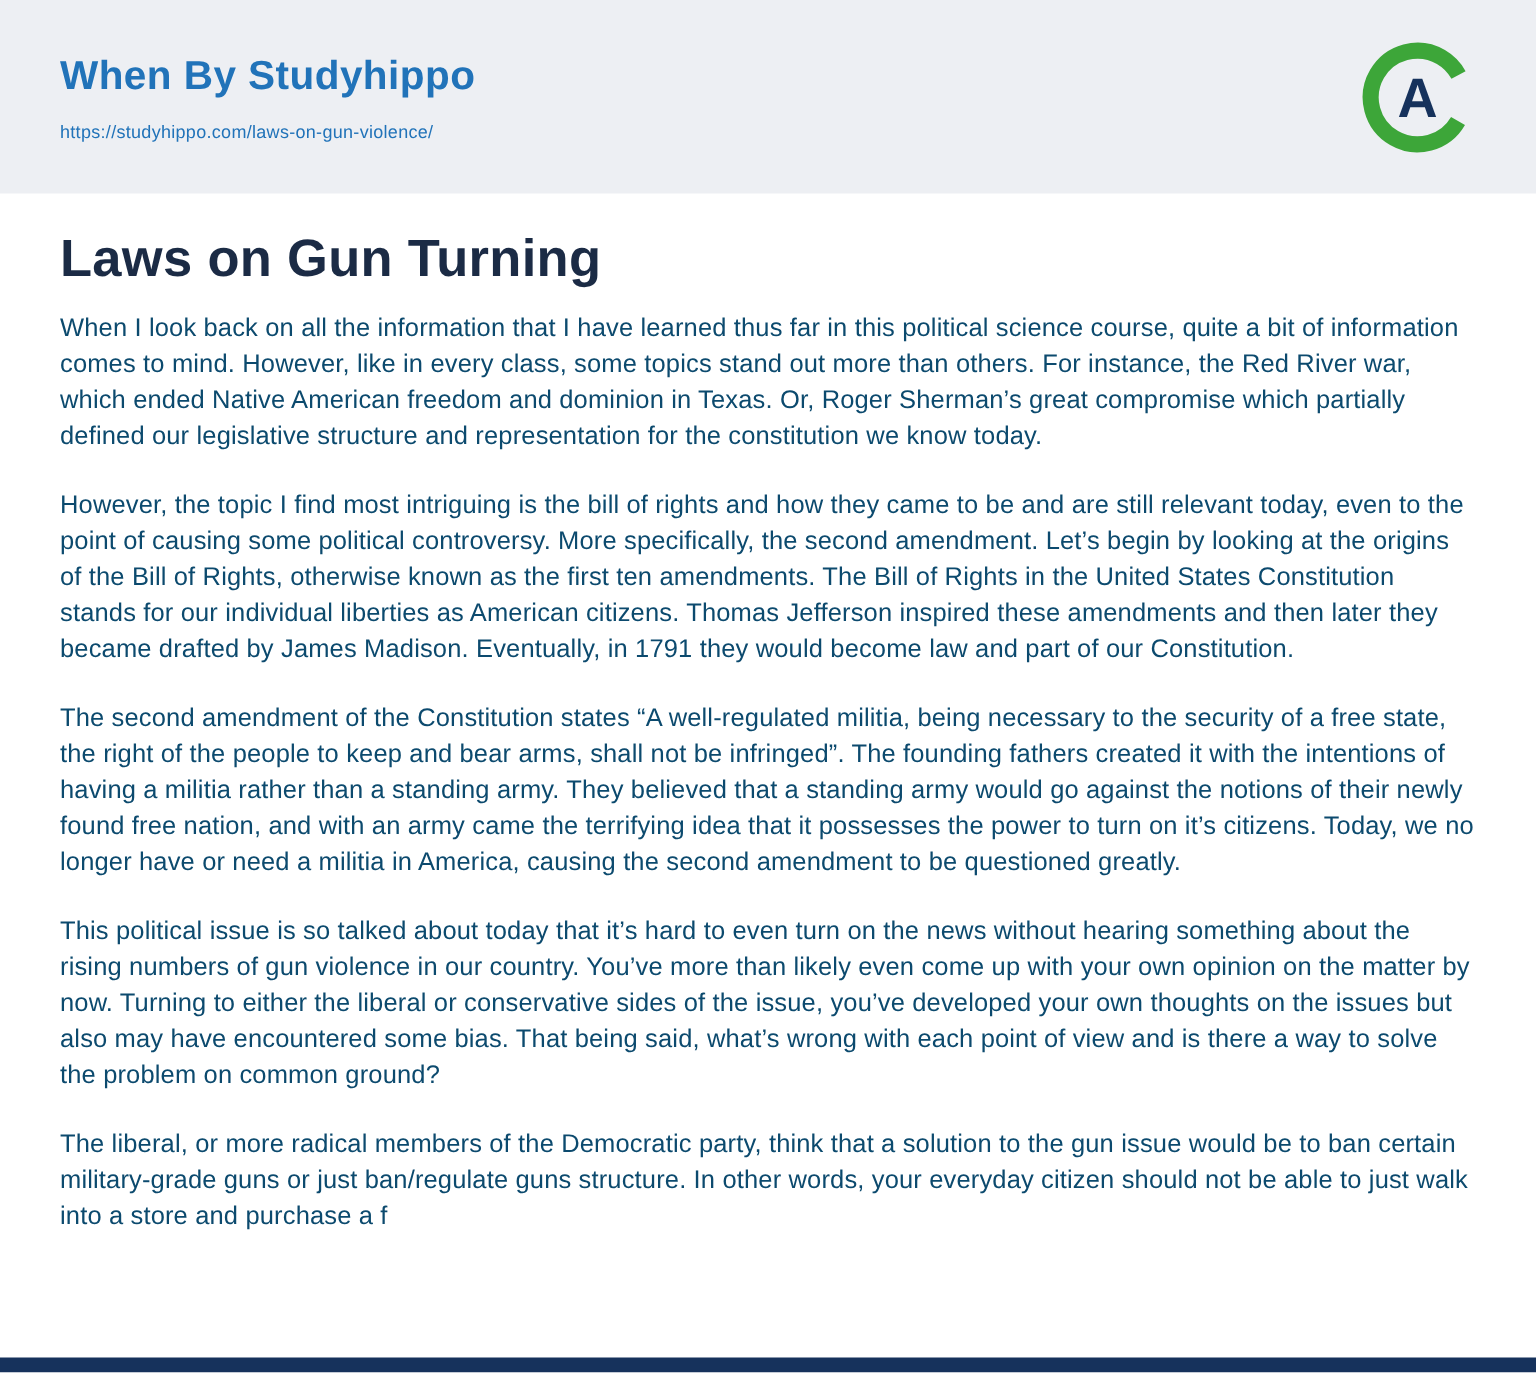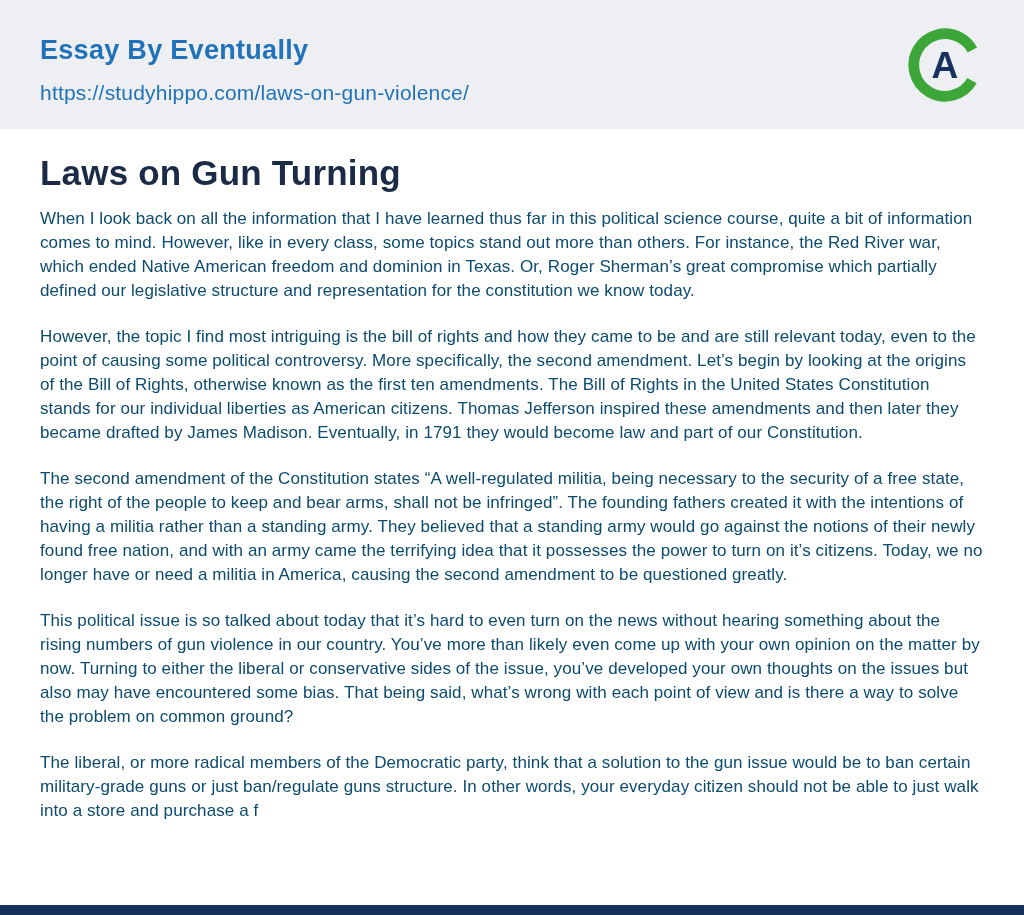--- a/index.html
+++ b/index.html
@@ -22,21 +22,21 @@
     color: #2173b9;
     font-size: 27px;
     font-weight: 700;
     letter-spacing: 0.3px;
     line-height: 1.1;
   }
   .site-url {
     display: inline-block;
     margin-top: 15px;
     color: #2173b9;
-    font-size: 21px;
+    font-size: 12px;
     text-decoration: none;
     letter-spacing: 0.2px;
     cursor: pointer;
   }
   .logo {
     width: 78px;
     height: 78px;
     margin-top: -10px;
     flex: 0 0 auto;
   }
@@ -64,21 +64,21 @@
     width: 100%;
     height: 10px;
     background: #16325c;
   }
 </style>
 </head>
 <body>
 
 <header class="page-header">
   <div>
-    <div class="site-title">Essay By Eventually</div>
+    <div class="site-title">When By Studyhippo</div>
     <a class="site-url" href="#">https://studyhippo.com/laws-on-gun-violence/</a>
   </div>
   <div class="logo">
     <svg viewBox="0 0 80 80" width="78" height="78" aria-hidden="true">
       <circle cx="40" cy="40" r="32" fill="none" stroke="#3da639" stroke-width="11" stroke-dasharray="168 33" transform="rotate(30 40 40)"></circle>
       <text x="40" y="53" text-anchor="middle" font-size="38" font-weight="700" fill="#16325c" font-family="Liberation Sans, sans-serif">A</text>
     </svg>
   </div>
 </header>
 

